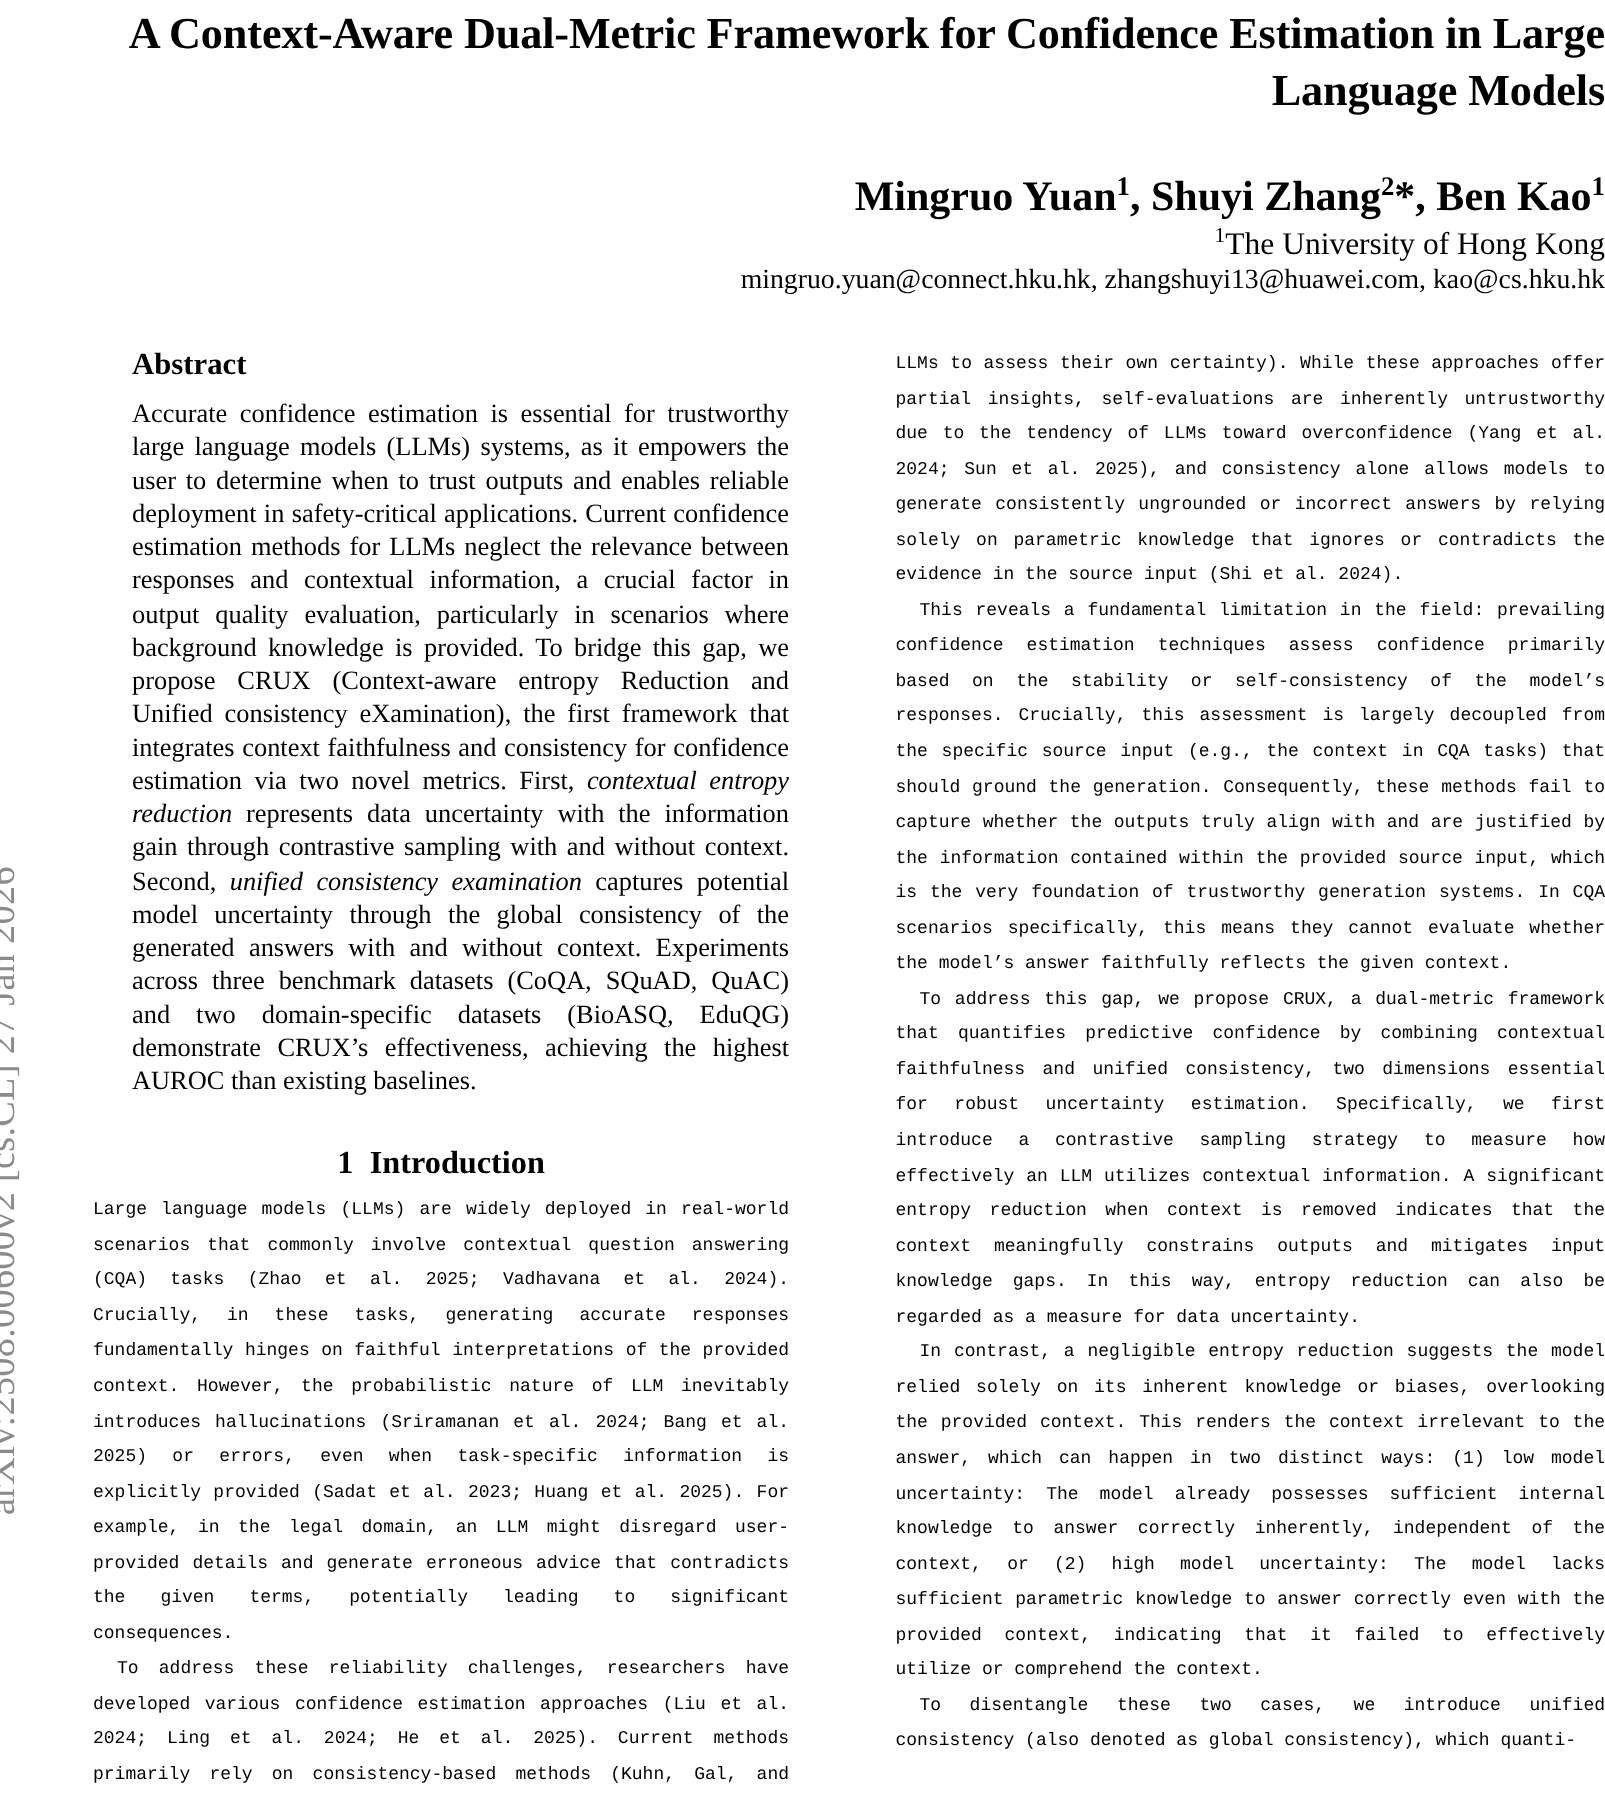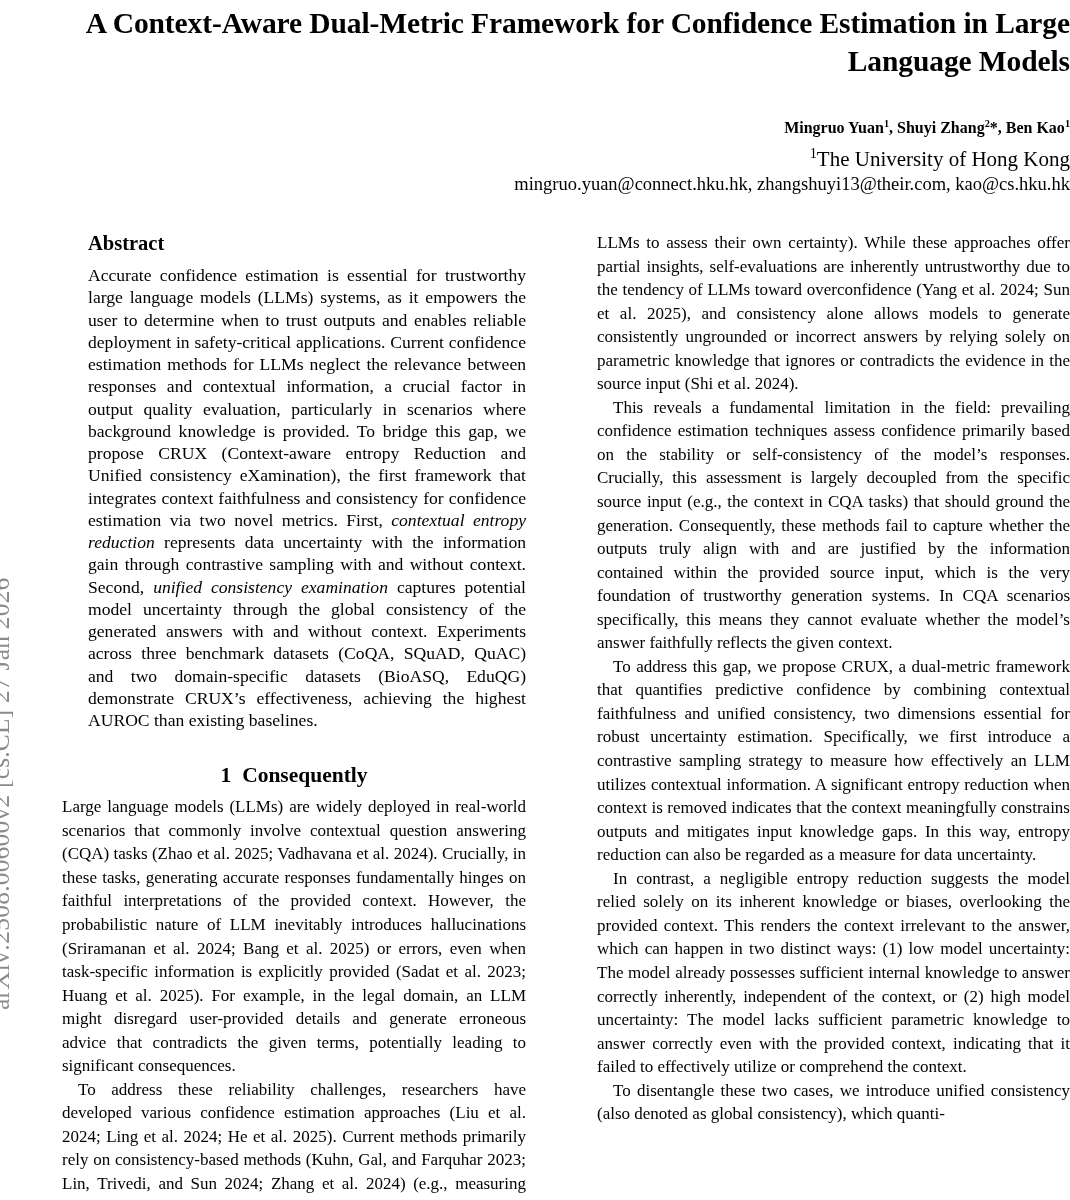--- a/index.html
+++ b/index.html
@@ -56,21 +56,21 @@
   }
   #paper-title {
     font-size: 29.5px;
     font-weight: bold;
     line-height: 38px;
     margin: 0;
     padding-top: 4px;
     letter-spacing: -0.1px;
   }
   #author-line {
-    font-size: 16px;
+    font-size: 28px;
     font-weight: bold;
     margin-top: 30px;
     line-height: 28px;
   }
   #author-line sup { font-size: 0.64em; font-weight: bold; vertical-align: super; }
   .affil {
     font-size: 21px;
     line-height: 23.5px;
     margin-top: 0px;
   }
@@ -119,55 +119,56 @@
   #section-heading-intro {
     text-align: center;
     font-size: 21.5px;
     font-weight: bold;
     margin: 31px 0 7px 0;
     line-height: 26px;
   }
   #section-heading-intro .secnum { margin-right: 11px; }
 
   .body-par {
-    font-size: 17px;
+    font-size: 12px;
     line-height: 23.55px;
     text-align: justify;
     text-justify: inter-word;
     margin: 0;
+    font-family: Liberation Mono, monospace;
   }
   .body-par.indent { text-indent: 16px; }
 
   b.bold { font-weight: normal; }
   i.ital { font-style: italic; }
 </style>
 </head>
 <body>
 
 <div id="paper">
 
   <div id="arxiv-stamp">
     <div class="stamp-text">arXiv:2508.00600v2  [cs.CL]  27 Jan 2026</div>
   </div>
 
   <div id="title-block">
     <h1 id="paper-title">A Context-Aware Dual-Metric Framework for Confidence Estimation in Large Language Models</h1>
     <div id="author-line">Mingruo Yuan<sup>1</sup>, Shuyi Zhang<sup>2</sup>*, Ben Kao<sup>1</sup></div>
     <div class="affil"><sup>1</sup>The University of Hong Kong</div>
-    <div id="emails">mingruo.yuan@connect.hku.hk, zhangshuyi13@their.com, kao@cs.hku.hk</div>
+    <div id="emails">mingruo.yuan@connect.hku.hk, zhangshuyi13@huawei.com, kao@cs.hku.hk</div>
   </div>
 
   <div id="col-left">
     <div id="abstract-wrap">
       <div id="abstract-heading">Abstract</div>
       <p id="abstract-body">Accurate confidence estimation is essential for trustworthy large language models (LLMs) systems, as it empowers the user to determine when to trust outputs and enables reliable deployment in safety-critical applications. Current confidence estimation methods for LLMs neglect the relevance between responses and contextual information, a crucial factor in output quality evaluation, particularly in scenarios where background knowledge is provided. To bridge this gap, we propose <b class="bold">CRUX</b> (Context-aware entropy Reduction and Unified consistency eXamination), the first framework that integrates context faithfulness and consistency for confidence estimation via two novel metrics. First, <i class="ital">contextual entropy reduction</i> represents data uncertainty with the information gain through contrastive sampling with and without context. Second, <i class="ital">unified consistency examination</i> captures potential model uncertainty through the global consistency of the generated answers with and without context. Experiments across three benchmark datasets (CoQA, SQuAD, QuAC) and two domain-specific datasets (BioASQ, EduQG) demonstrate CRUX’s effectiveness, achieving the highest AUROC than existing baselines.</p>
     </div>
 
     <div id="section-heading-intro">
-      <span class="secnum">1</span><span>Consequently</span>
+      <span class="secnum">1</span><span>Introduction</span>
     </div>
 
     <div id="left-body">
         <p class="body-par">Large language models (LLMs) are widely deployed in real-world scenarios that commonly involve contextual question answering (CQA) tasks (Zhao et al. 2025; Vadhavana et al. 2024). Crucially, in these tasks, generating accurate responses fundamentally hinges on faithful interpretations of the provided context. However, the probabilistic nature of LLM inevitably introduces hallucinations (Sriramanan et al. 2024; Bang et al. 2025) or errors, even when task-specific information is explicitly provided (Sadat et al. 2023; Huang et al. 2025). For example, in the legal domain, an LLM might disregard user-provided details and generate erroneous advice that contradicts the given terms, potentially leading to significant consequences.</p>
         <p class="body-par indent">To address these reliability challenges, researchers have developed various confidence estimation approaches (Liu et al. 2024; Ling et al. 2024; He et al. 2025). Current methods primarily rely on consistency-based methods (Kuhn, Gal, and Farquhar 2023; Lin, Trivedi, and Sun 2024; Zhang et al. 2024) (e.g., measuring answer variation across multiple samplings) or self-evaluation (Lin, Hilton, and Evans 2022; Xiong et al. 2024; Heo et al. 2025) (e.g., prompting</p>
       </div>
   </div>
 
   <div id="col-right">
     <div id="right-body">

